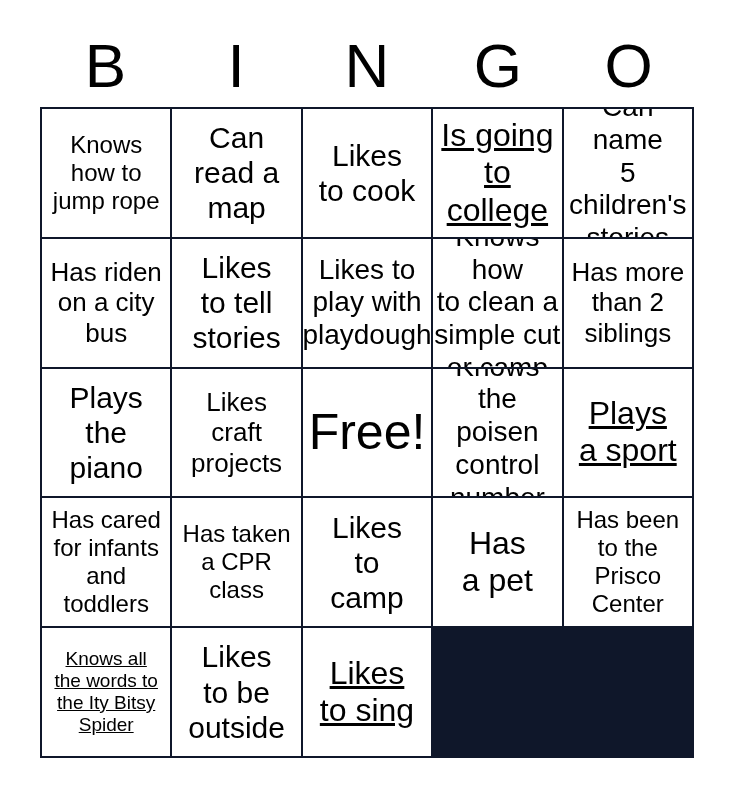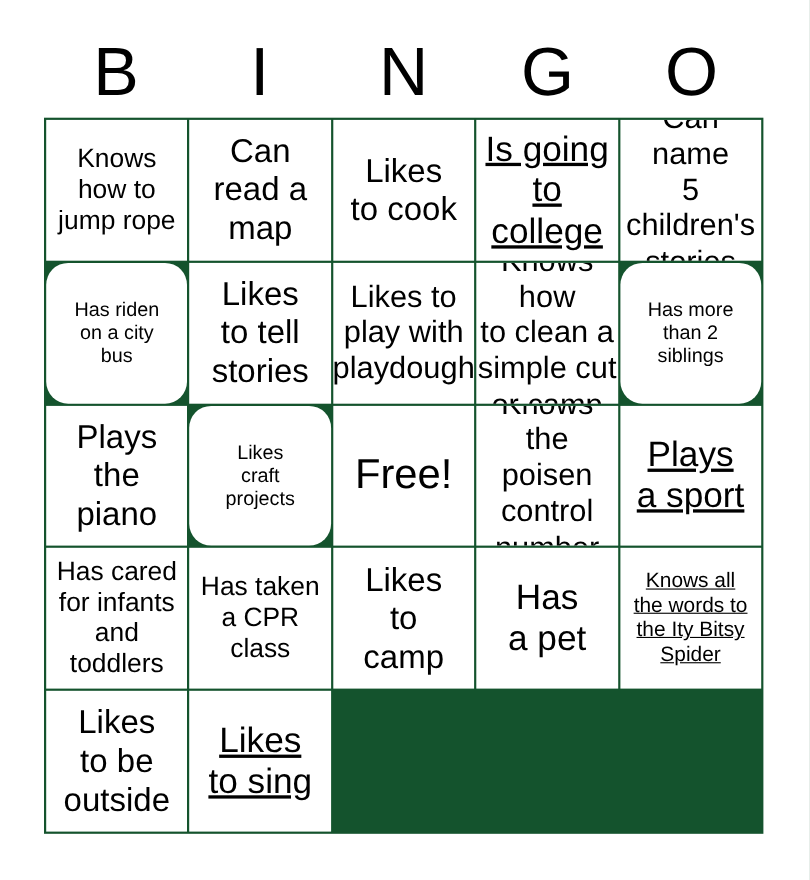--- a/index.html
+++ b/index.html
@@ -34,21 +34,21 @@
     font-weight: 400;
     letter-spacing: 0;
   }
   .bingo-grid {
     position: absolute;
     left: 40px;
     top: 107px;
     width: 654px;
     height: 651px;
     box-sizing: border-box;
-    background: #14532d;
+    background: #0f172a;
     padding: 2px;
     display: grid;
     grid-template-columns: repeat(5, 1fr);
     grid-template-rows: repeat(5, 1fr);
     gap: 2px;
   }
   .cell {
     background: #ffffff;
     display: flex;
     align-items: center;
@@ -56,25 +56,25 @@
     text-align: center;
     white-space: pre-line;
     line-height: 1.17;
     overflow: hidden;
     padding: 1px;
   }
   .s19 { font-size: 19px; text-decoration: underline; }
   .s21 { font-size: 21px; }
   .s22 { font-size: 28px; }
   .s24 { font-size: 24px; }
-  .s26 { font-size: 18px; border-radius: 20px; }
+  .s26 { font-size: 26px; }
   .s30 { font-size: 30px; }
   .s32 { font-size: 32px; text-decoration: underline; }
   .s40 { font-size: 32px; }
-  .s46 { font-size: 38px; }
+  .s46 { font-size: 50px; }
 </style>
 </head>
 <body>
 
 <div class="page">
 
   <div class="bingo-header">
     <span class="letter">B</span>
     <span class="letter">I</span>
     <span class="letter">N</span>
@@ -136,20 +136,24 @@
 toddlers</div>
     <div class="cell s24">Has taken
 a CPR
 class</div>
     <div class="cell s30">Likes
 to
 camp</div>
     <div class="cell s40">Has
 a pet</div>
 
+    <div class="cell s24">Has been
+to the
+Prisco
+Center</div>
     <div class="cell s19">Knows all
 the words to
 the Ity Bitsy
 Spider</div>
     <div class="cell s30">Likes
 to be
 outside</div>
     <div class="cell s32">Likes
 to sing</div>
   </div>

